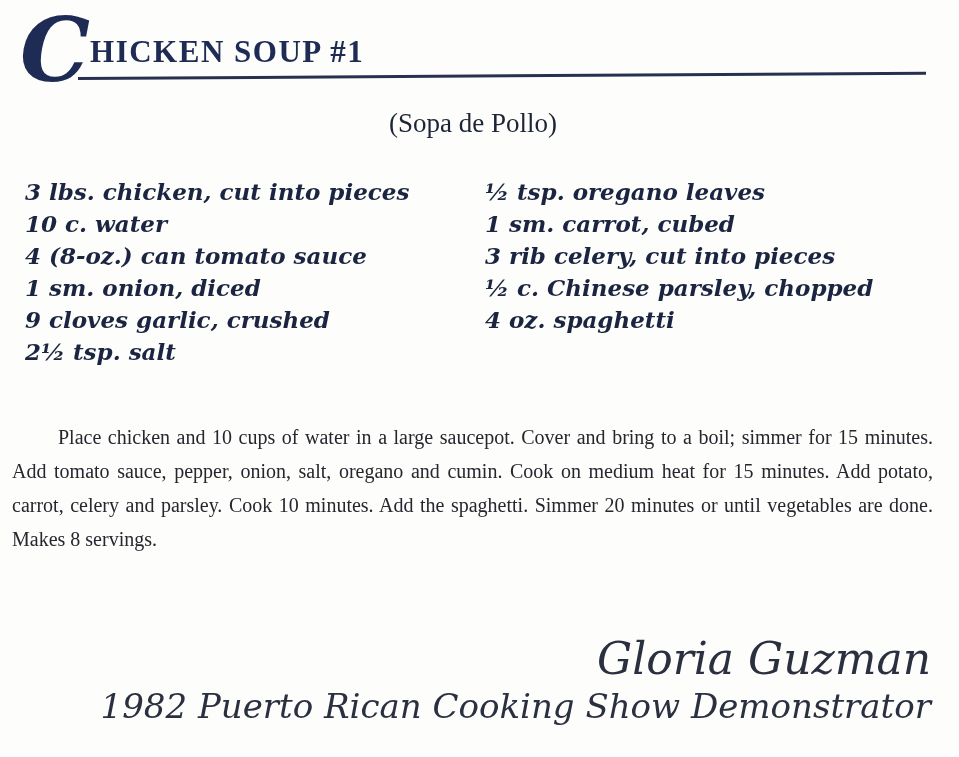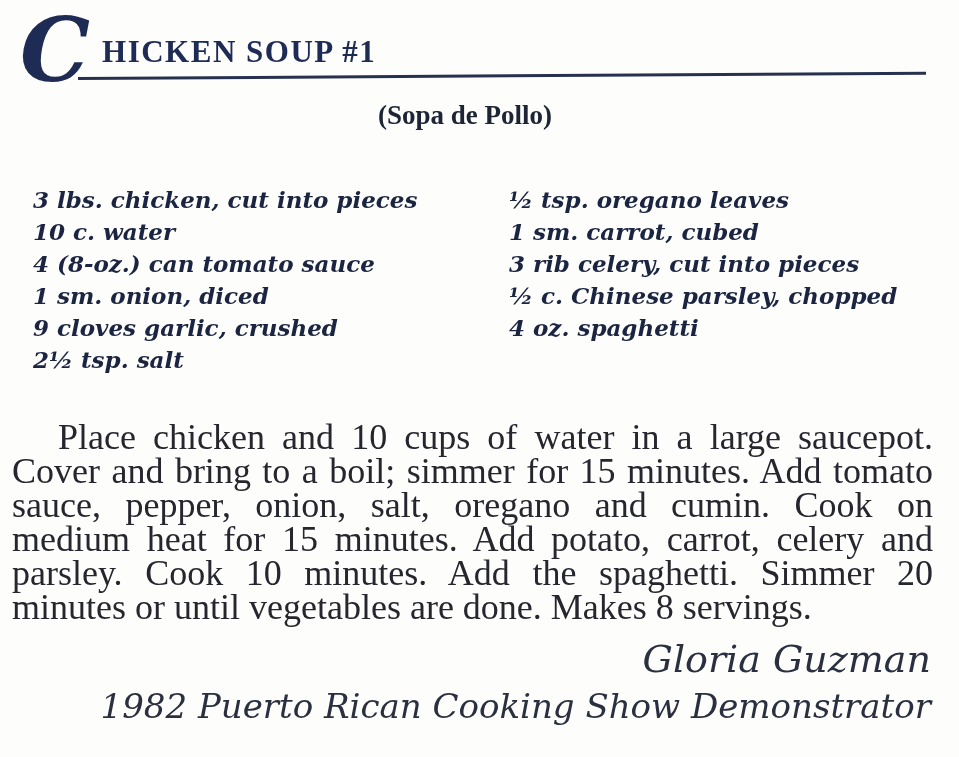--- a/index.html
+++ b/index.html
@@ -33,58 +33,58 @@
     transform: translateY(2px);
   }
   .title-rest {
     font-family: "Liberation Serif", serif;
     font-weight: 700;
     font-size: 31px;
     letter-spacing: 1.5px;
     color: #1e2b55;
     display: inline-block;
     margin-top: 30px;
-    margin-left: 12px;
+    margin-left: 0;
   }
   .title-rule {
     position: absolute;
     left: 78px;
     top: 77px;
     width: 848px;
     height: 2.5px;
     background: #27314f;
     transform: rotate(-0.35deg);
     transform-origin: left center;
   }
 
   
   .subtitle {
     position: absolute;
     top: 100px;
     left: 0;
     width: 930px;
-    margin: 0;
+    margin: 8px;
     text-align: center;
     font-family: "Liberation Serif", serif;
-    font-weight: 700;
+    font-weight: 400;
     font-size: 27px;
     color: #1d2435;
   }
 
   
   .ingredients {
     position: absolute;
     top: 176px;
     left: 25px;
     right: 15px;
     display: flex;
   }
   .ing-col {
     list-style: none;
-    margin: 8px;
+    margin: 0;
     padding: 0;
   }
   .ing-col.left  { width: 460px; flex: 0 0 auto; }
   .ing-col.right { flex: 1 1 auto; }
   .ing-col li {
     font-family: "DejaVu Serif", serif;
     font-style: italic;
     font-weight: 600;
     font-size: 23px;
     line-height: 32px;
@@ -93,40 +93,40 @@
   }
 
   
   .instructions {
     position: absolute;
     top: 420px;
     left: 12px;
     right: 26px;
     margin: 0;
     font-family: "Liberation Serif", serif;
-    font-size: 36px;
+    font-size: 20px;
     line-height: 34px;
     color: #25262e;
     text-align: justify;
     text-indent: 46px;
   }
 
   
   .attribution {
     position: absolute;
     top: 636px;
     right: 28px;
     left: 0;
     text-align: right;
     font-family: "DejaVu Serif", serif;
     font-style: italic;
     color: #2b3040;
   }
   .attribution .name {
-    font-size: 38px;
+    font-size: 44px;
     line-height: 46px;
     padding-left: 27px;
   }
   .attribution .role {
     font-size: 34px;
     line-height: 44px;
     margin-top: 2px;
   }
 </style>
 </head>

